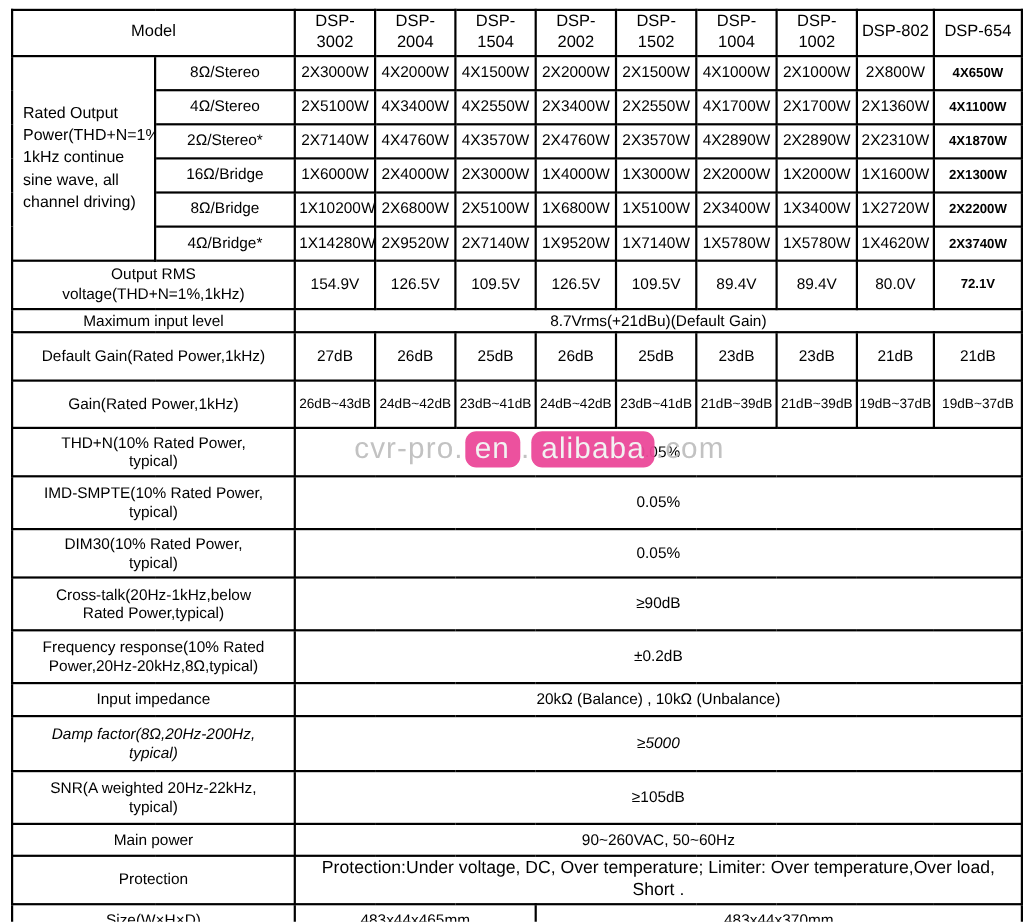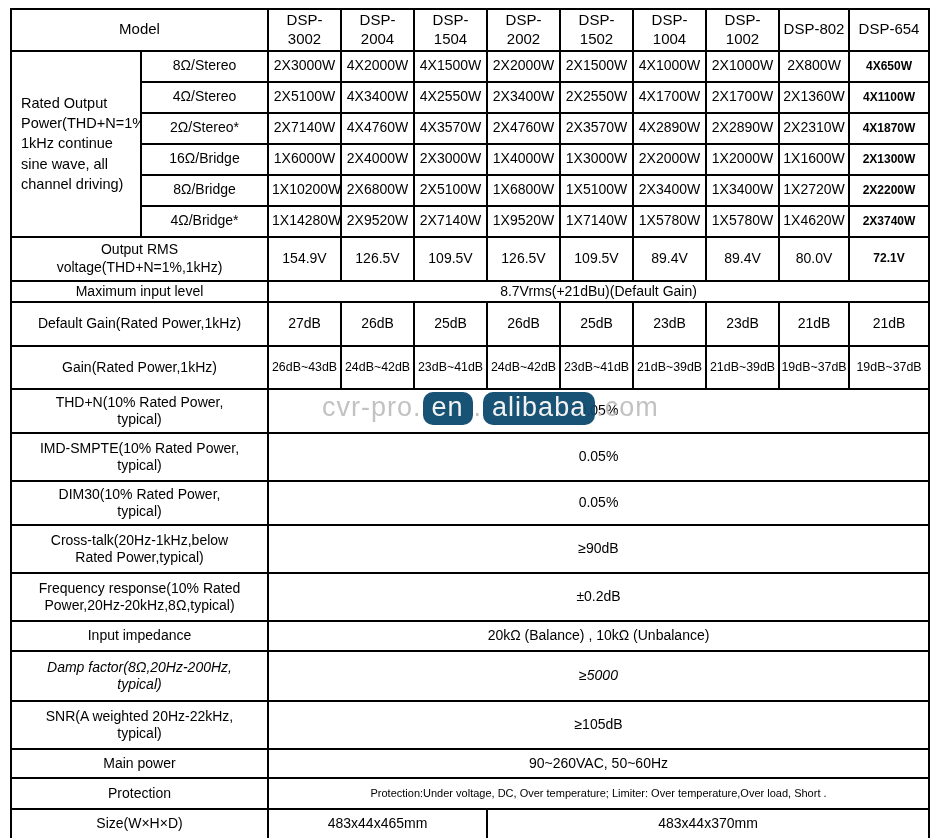--- a/index.html
+++ b/index.html
@@ -29,21 +29,21 @@
   td.lab { padding: 2px 26px; }
   td.rop {
     text-align: left;
     padding: 4px 4px 4px 9px;
     font-size: 14.5px;
     line-height: 1.4;
     vertical-align: middle;
   }
   td.sm   { font-size: 12px; font-weight: bold; }
   td.gainv{ font-size: 12.4px; padding: 4px 0; }
-  td.prot { font-size: 11px; margin-left: 48px; }
+  td.prot { font-size: 16px; margin-left: 48px; }
 
   tr.r24 { height: 24px; }
   tr.r27 { height: 43px; }
   tr.r28 { height: 16px; }
   tr.r29 { height: 29px; }
   tr.r30 { height: 30px; }
   tr.r31 { height: 31px; }
   tr.r32 { height: 44px; }
   tr.r44 { height: 44px; }
   tr.r48 { height: 48px; }
@@ -54,21 +54,21 @@
     left: 322px; top: 392px;
     font-size: 27px;
     color: #bfbfbf;
     letter-spacing: 1px;
     white-space: nowrap;
     pointer-events: none;
     opacity: 0.95;
     z-index: 5;
   }
   .wm-pill {
-    background: #0c4a6e;
+    background: #ec4899;
     color: #f2f2f2;
     border-radius: 10px;
     padding: 1px 9px 2px 9px;
     margin: 0 1px;
     display: inline-block;
     line-height: 1.1;
   }
   .footnote {
     margin: 8px 0 0 4px;
     font-size: 15px;

